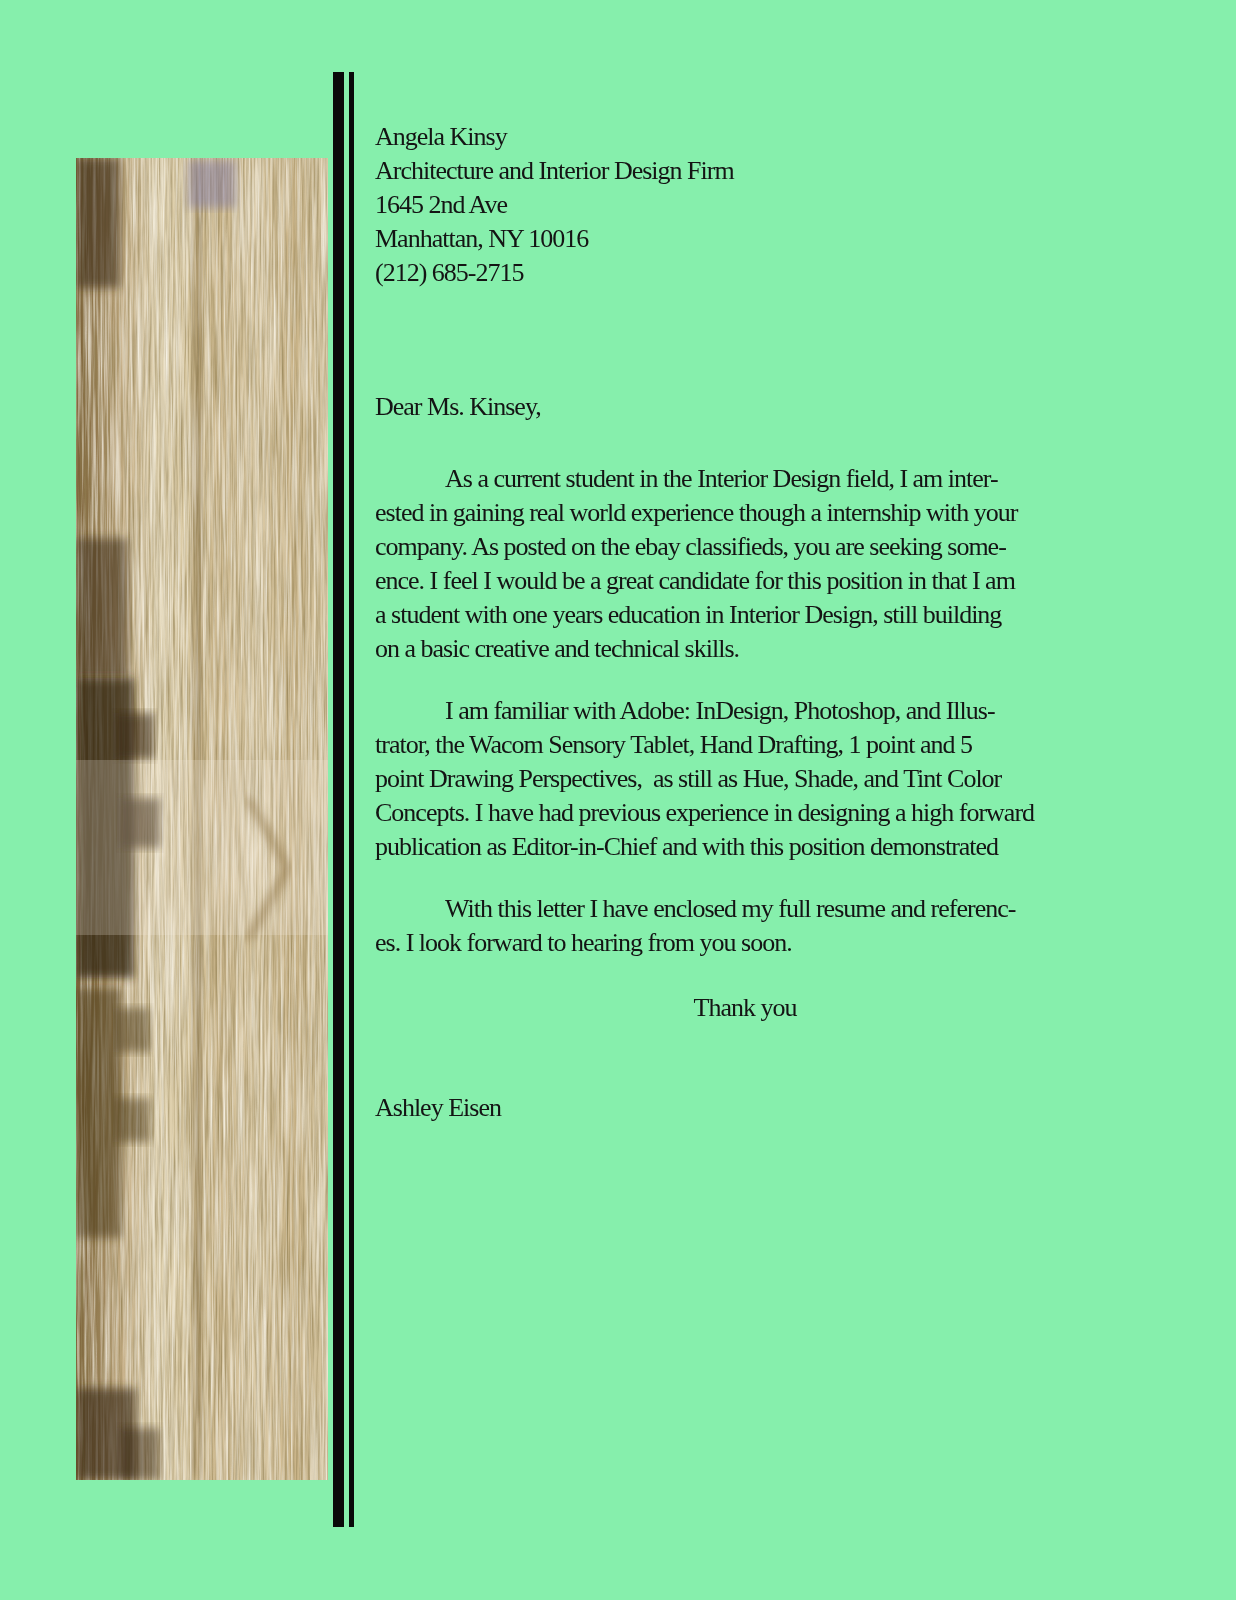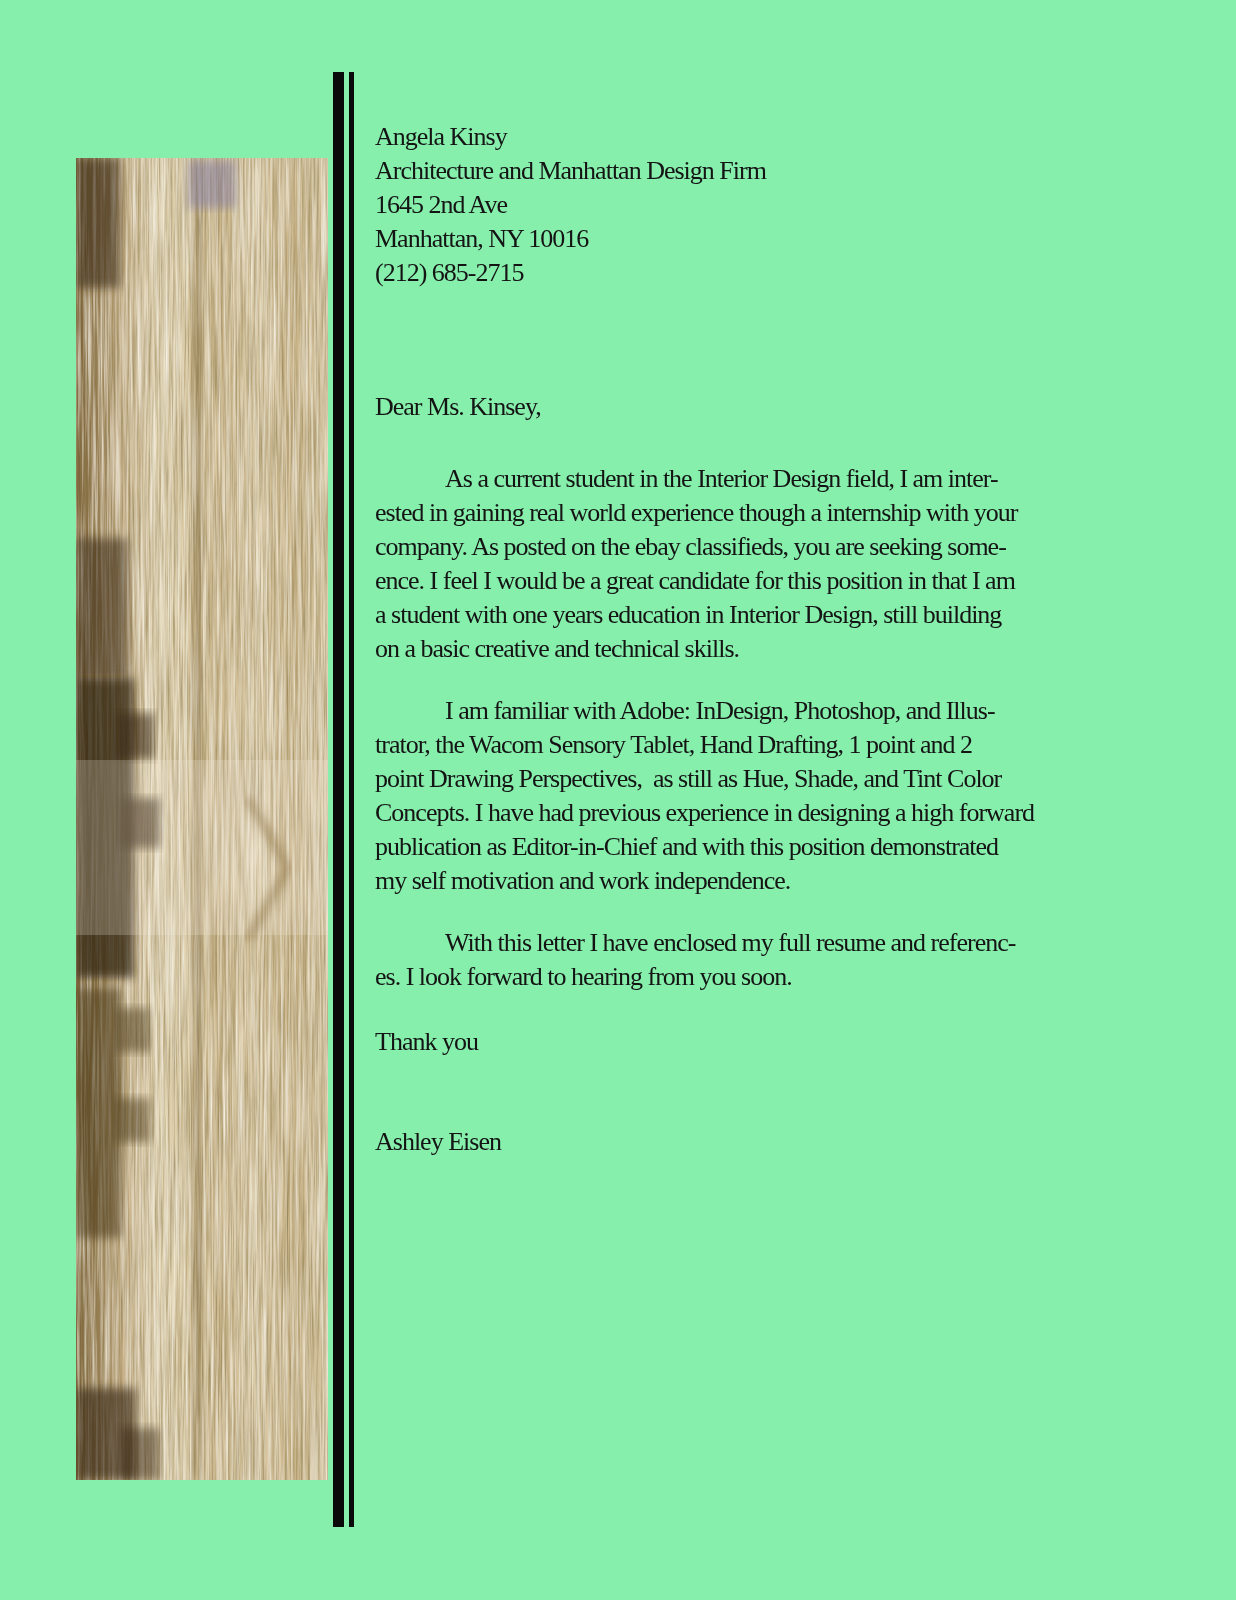--- a/index.html
+++ b/index.html
@@ -58,20 +58,21 @@
 
   .recipient-block { margin-bottom: 100px; }
   .greeting-line   { margin-bottom: 38px; }
   .para            { margin-bottom: 28px; }
   .para.last       { margin-bottom: 16px; }
   .para .line:first-child { text-indent: 70px; }
   .para-3          { margin-top: 10px; }
   .closing-line {
     margin-top: 31px;
     width: 740px;
+    text-align: center;
   }
   .signature-line {
     margin-top: 66px;
     width: 740px;
   }
 </style>
 </head>
 <body>
 
 <div class="page">
@@ -132,44 +133,43 @@
     <path d="M 172 640 L 212 710 L 172 782" fill="none" stroke="#8a6f3f" stroke-width="6" opacity="0.75" filter="url(#soft)"></path>
   </svg>
 
   <div class="vrule-thick"></div>
   <div class="vrule-thin"></div>
 
   <div class="letter-column">
 
     <div class="recipient-block">
         <div class="line">Angela Kinsy</div>
-        <div class="line">Architecture and Manhattan Design Firm</div>
+        <div class="line">Architecture and Interior Design Firm</div>
         <div class="line">1645 2nd Ave</div>
         <div class="line">Manhattan, NY 10016</div>
         <div class="line">(212) 685-2715</div>
       </div>
 
     <div class="greeting-line line">Dear Ms. Kinsey,</div>
 
     <div class="para">
         <div class="line">As a current student in the Interior Design field, I am inter-</div>
         <div class="line">ested in gaining real world experience though a internship with your</div>
         <div class="line">company. As posted on the ebay classifieds, you are seeking some-</div>
         <div class="line">ence. I feel I would be a great candidate for this position in that I am</div>
         <div class="line">a student with one years education in Interior Design, still building</div>
         <div class="line">on a basic creative and technical skills.</div>
       </div>
 
     <div class="para">
         <div class="line">I am familiar with Adobe: InDesign, Photoshop, and Illus-</div>
-        <div class="line">trator, the Wacom Sensory Tablet, Hand Drafting, 1 point and 2</div>
+        <div class="line">trator, the Wacom Sensory Tablet, Hand Drafting, 1 point and 5</div>
         <div class="line">point Drawing Perspectives,  as still as Hue, Shade, and Tint Color</div>
         <div class="line">Concepts. I have had previous experience in designing a high forward</div>
         <div class="line">publication as Editor-in-Chief and with this position demonstrated</div>
-        <div class="line">my self motivation and work independence.</div>
       </div>
 
     <div class="para para-3 last">
         <div class="line">With this letter I have enclosed my full resume and referenc-</div>
         <div class="line">es. I look forward to hearing from you soon.</div>
       </div>
 
     <div class="closing-line">Thank you</div>
 
     <div class="signature-line">Ashley Eisen</div>

